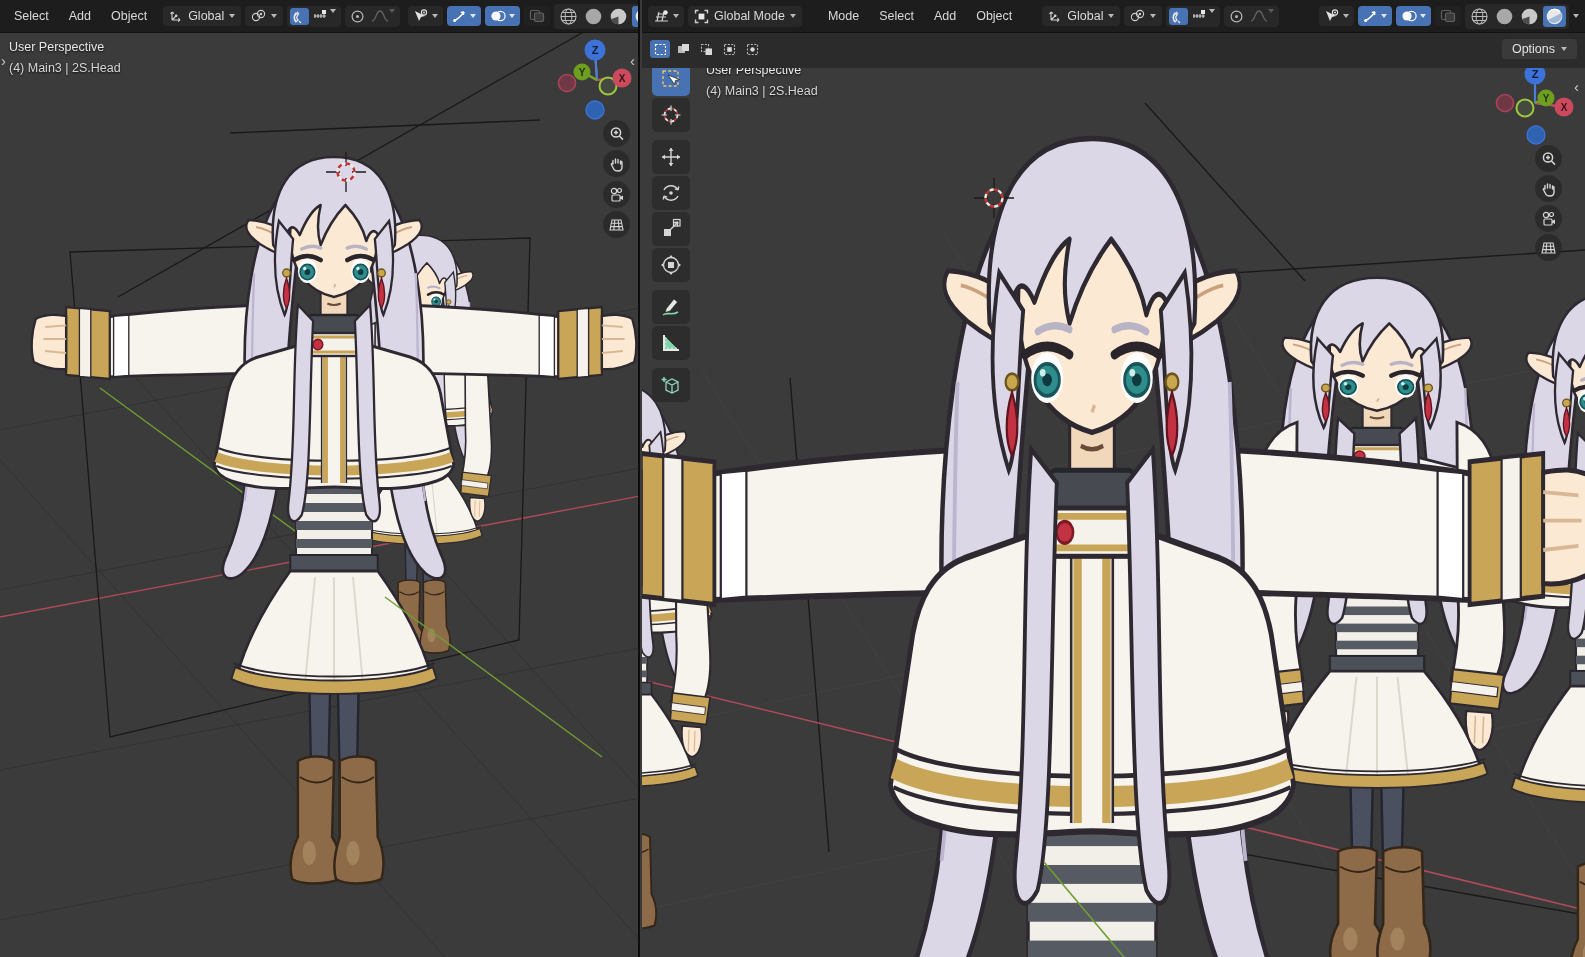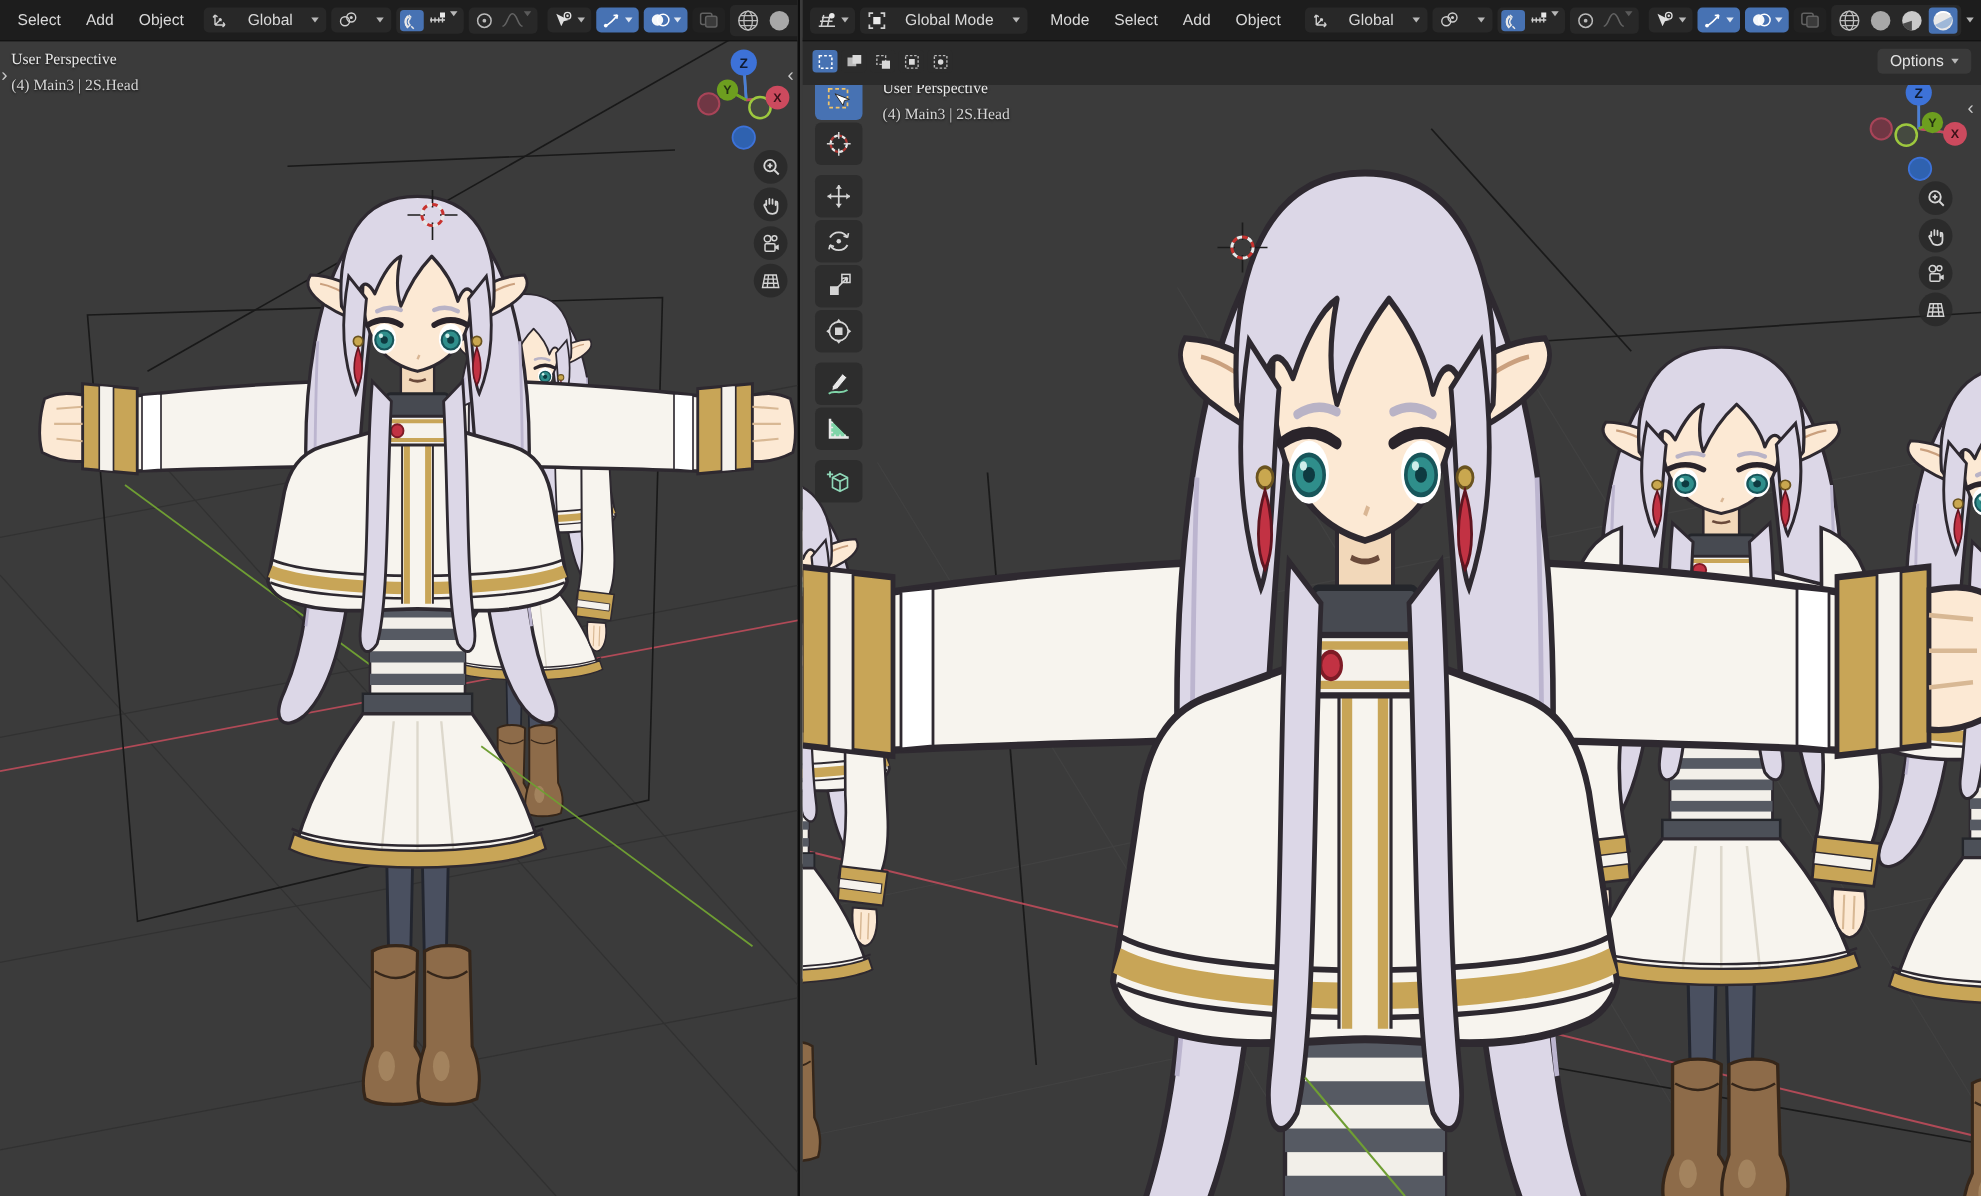--- a/index.html
+++ b/index.html
@@ -9,21 +9,21 @@
 
   .vp { position:absolute; top:0; height:957px; overflow:hidden; background:#3b3b3b; }
   .vp.left  { left:0; width:640px; border-right:2px solid #0e0e0e; }
   .vp.right { left:642px; width:943px; }
 
   
   .vph { position:absolute; top:0; left:0; right:0; height:30px; background:#1d1d1d;
          display:flex; align-items:center; padding:16px 6px; gap:4px; z-index:40;
          border-bottom:1px solid #131313; white-space:nowrap; }
   .menu { color:#d9d9d9; font-size:12.5px; padding:3px 8px; border-radius:3px; cursor:default; }
-  .pill { display:inline-flex; align-items:center; gap:15px; background:#282828; border-radius:4px;
+  .pill { display:inline-flex; align-items:center; gap:5px; background:#282828; border-radius:4px;
           padding:3px 6px; color:#d9d9d9; font-size:12.5px; }
   .btn  { display:inline-flex; align-items:center; gap:3px; background:#282828; border-radius:4px; padding:3px 5px; }
   .btn.on  { background:#4772b3; }
   .btn.dim { opacity:.38; }
   .seg { display:inline-flex; background:#282828; border-radius:4px; padding:2px 3px; gap:2px; align-items:center; }
   .seg .cell { display:inline-flex; border-radius:3px; padding:1px 2px; }
   .seg .cell.on { background:#4772b3; }
   .chev { width:0; height:0; border-left:3.5px solid transparent; border-right:3.5px solid transparent;
           border-top:4px solid #b8b8b8; display:inline-block; }
   .sp { flex:1; }
@@ -41,21 +41,21 @@
 
   
   .tbar { position:absolute; left:10px; top:62px; width:38px; z-index:30; display:flex;
           flex-direction:column; gap:2px; }
   .tool { width:38px; height:34px; background:rgba(44,44,44,.95); border-radius:5px;
           display:flex; align-items:center; justify-content:center; }
   .tool.on { background:#4772b3; }
   .tool.gap { margin-top:6px; }
 
   
-  .ovl { position:absolute; z-index:25; color:#e9e9e9; font-size:12.5px; text-shadow:0 1px 2px rgba(0,0,0,.8); line-height:21px;font-family:Liberation Serif, serif; }
+  .ovl { position:absolute; z-index:25; color:#e9e9e9; font-size:12.5px; text-shadow:0 1px 2px rgba(0,0,0,.8); line-height:21px; }
   .ovl .ctx { color:#d6d6d6; }
   .navbtn { position:absolute; width:27px; height:27px; border-radius:50%;
             background:rgba(40,40,40,.82); display:flex; align-items:center; justify-content:center; z-index:26; }
   .gizmo { position:absolute; z-index:26; }
   .edge-toggle { position:absolute; z-index:27; color:#c9c9c9; font-size:15px; line-height:14px; }
 
   .scene { position:absolute; left:0; top:30px; z-index:1; }
 </style>
 </head>
 <body>

